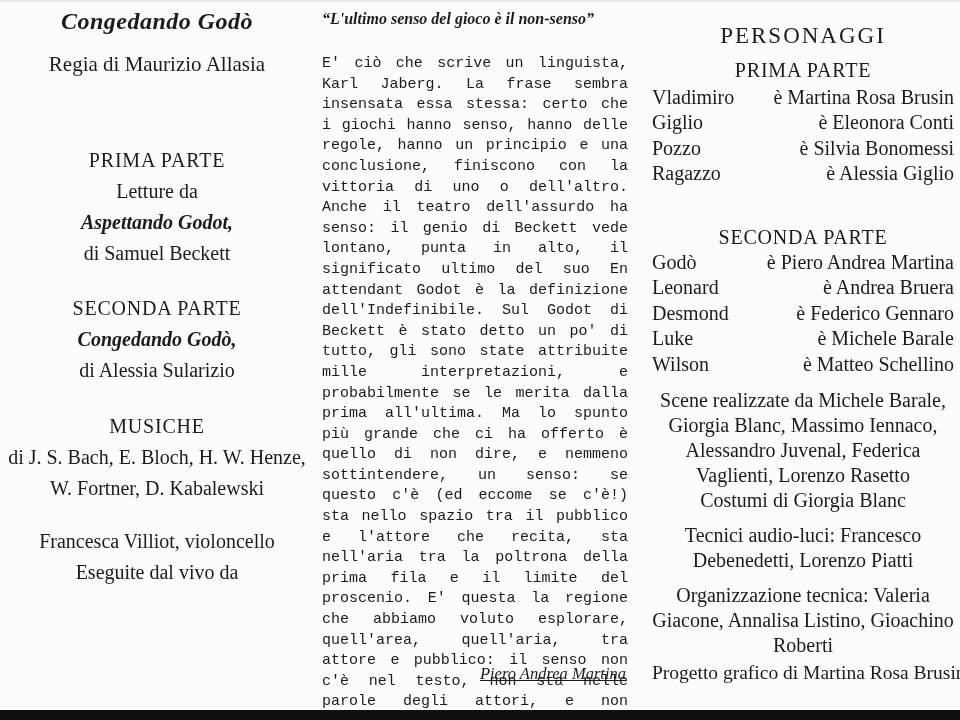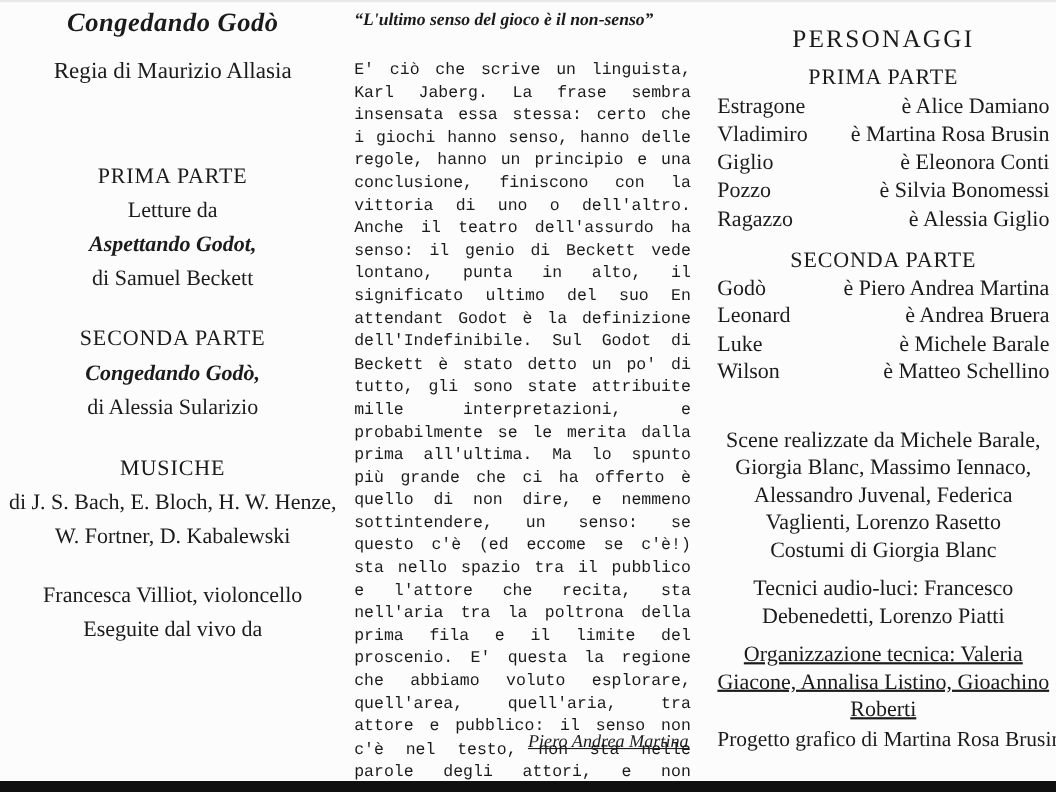--- a/index.html
+++ b/index.html
@@ -33,21 +33,21 @@
   .rc-p1h{top:57px;}
   .rc-p2h{top:224px;}
   .cast{width:100%;font-size:20px;}
   .cast-p1{top:83px;}
   .cast-p2{top:248px;}
   .cast-row{display:flex;justify-content:space-between;line-height:25.4px;}
   .credit{width:100%;text-align:center;font-size:20px;line-height:25px;}
   .rc-scene{top:386px;}
   .rc-costumi{top:486px;}
   .rc-tecnici{top:521px;}
-  .rc-org{top:581px;text-decoration:underline;}
+  .rc-org{top:581px;}
   .rc-prog{top:658px;font-size:19.5px;white-space:nowrap;}
   
   .footer-bar{position:absolute;left:0;bottom:0;width:960px;height:10px;background:#101010;}
 </style>
 </head>
 <body>
 
 <div class="col-left">
   <div class="abs lc-title">Congedando Godò</div>
   <div class="abs lc-sub">Regia di Maurizio Allasia</div>
@@ -82,24 +82,20 @@
   <div class="abs mc-para">E' ciò che scrive un linguista, Karl Jaberg. La frase sembra insensata essa stessa: certo che i giochi hanno senso, hanno delle regole, hanno un principio e una conclusione, finiscono con la vittoria di uno o dell'altro. Anche il teatro dell'assurdo ha senso: il genio di Beckett vede lontano, punta in alto, il significato ultimo del suo En attendant Godot è la definizione dell'Indefinibile. Sul Godot di Beckett è stato detto un po' di tutto, gli sono state attribuite mille interpretazioni, e probabilmente se le merita dalla prima all'ultima. Ma lo spunto più grande che ci ha offerto è quello di non dire, e nemmeno sottintendere, un senso: se questo c'è (ed eccome se c'è!) sta nello spazio tra il pubblico e l'attore che recita, sta nell'aria tra la poltrona della prima fila e il limite del proscenio.  E' questa la regione che abbiamo voluto esplorare, quell'area, quell'aria, tra attore e pubblico: il senso non c'è nel testo, non sta nelle parole degli attori, e non risiede nemmeno soltanto nel pubblico. Sta nel "tra". Non nel testo, detto o udito, ma nell'essere venuti ad ascoltarlo, nella provocazione di proporre una cosa che è più che assurda.  C'è troppa voglia di trovare un significato per tutto per non cedere allo sfizio della sfida pura: il senso ultimo di play è il non-senso.</div>
   <div class="abs mc-sign">Piero Andrea Martina</div>
 </div>
 
 <div class="col-right">
   <div class="abs rc-title">PERSONAGGI</div>
 
   <div class="abs rc-h rc-p1h">PRIMA PARTE</div>
   <div class="abs cast cast-p1">
     <div class="cast-row">
-      <span>Estragone</span>
-      <span>è Alice Damiano</span>
-    </div>
-    <div class="cast-row">
       <span>Vladimiro</span>
       <span>è Martina Rosa Brusin</span>
     </div>
     <div class="cast-row">
       <span>Giglio</span>
       <span>è Eleonora Conti</span>
     </div>
     <div class="cast-row">
       <span>Pozzo</span>
       <span>è Silvia Bonomessi</span>
@@ -114,20 +110,24 @@
   <div class="abs cast cast-p2">
     <div class="cast-row">
       <span>Godò</span>
       <span>è Piero Andrea Martina</span>
     </div>
     <div class="cast-row">
       <span>Leonard</span>
       <span>è Andrea Bruera</span>
     </div>
     <div class="cast-row">
+      <span>Desmond</span>
+      <span>è Federico Gennaro</span>
+    </div>
+    <div class="cast-row">
       <span>Luke</span>
       <span>è Michele Barale</span>
     </div>
     <div class="cast-row">
       <span>Wilson</span>
       <span>è Matteo Schellino</span>
     </div>
   </div>
 
   <div class="abs credit rc-scene">Scene realizzate da Michele Barale, Giorgia Blanc, Massimo Iennaco, Alessandro Juvenal, Federica Vaglienti, Lorenzo Rasetto</div>

